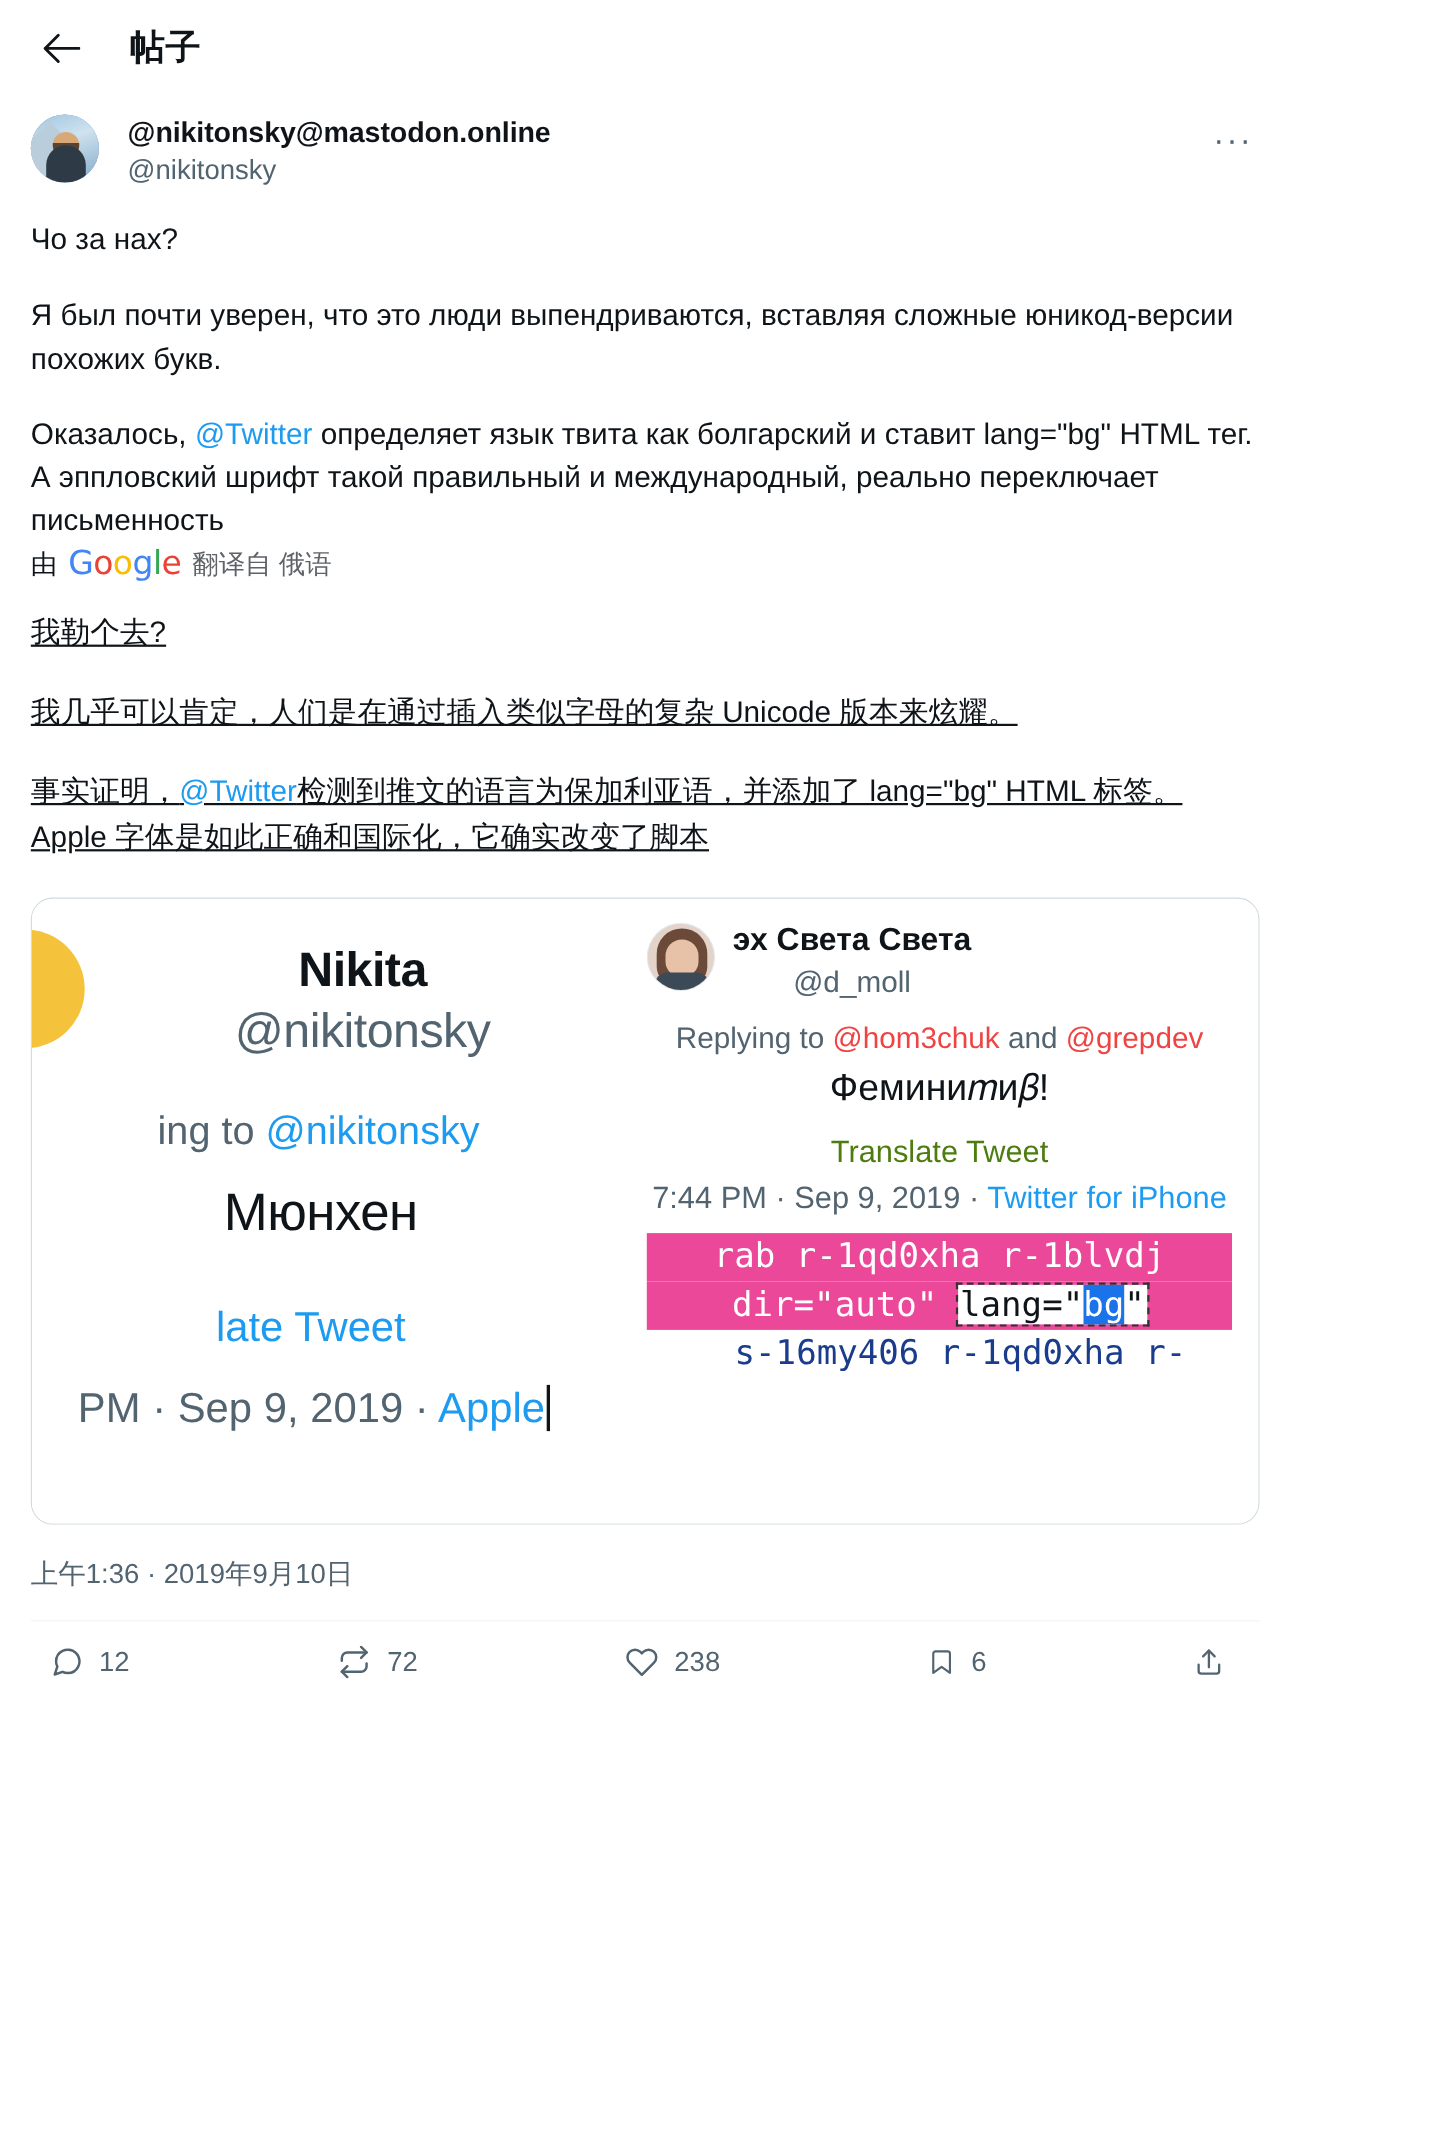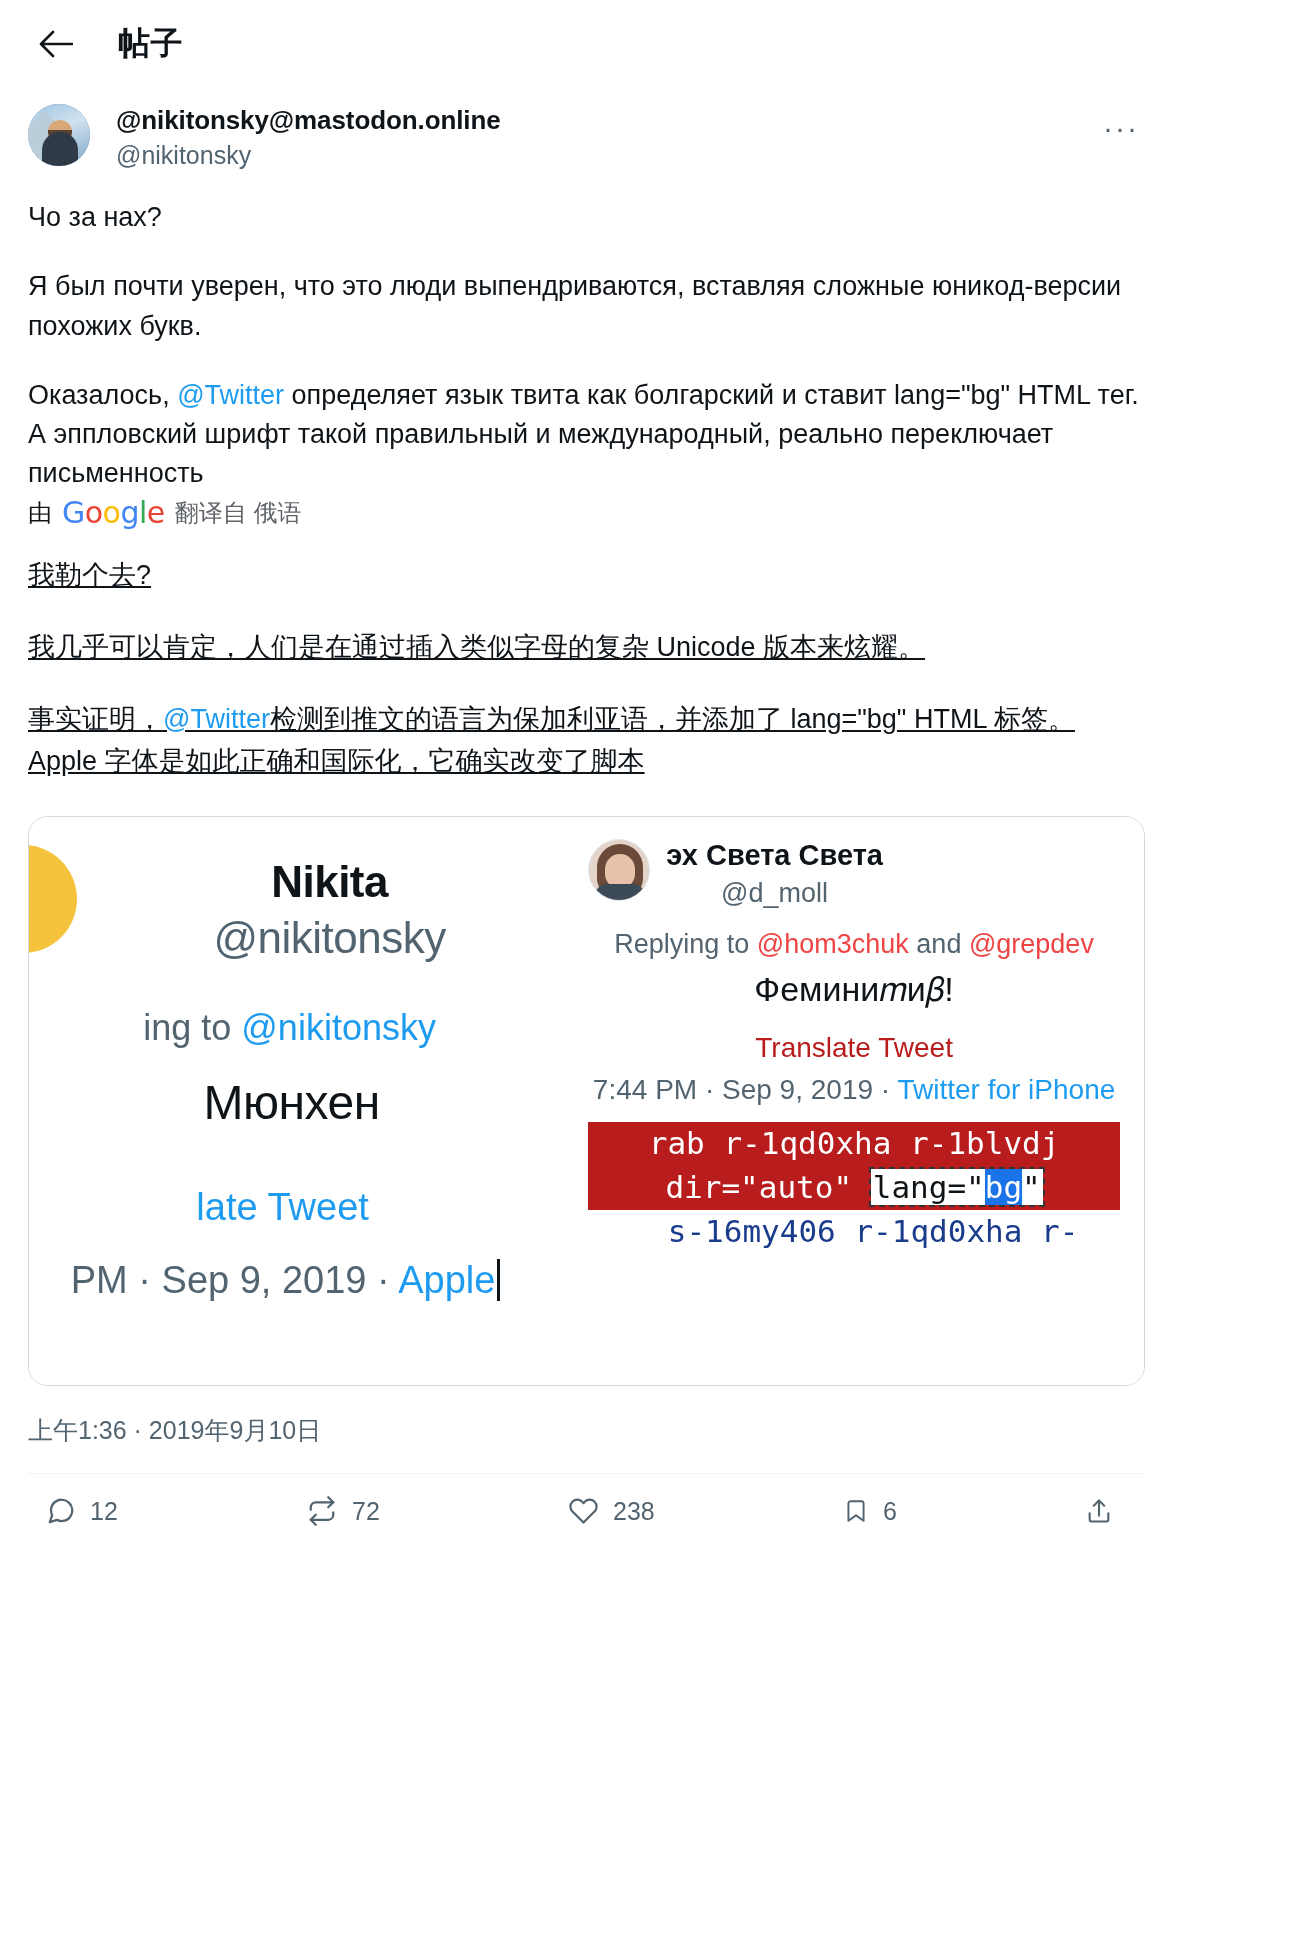--- a/index.html
+++ b/index.html
@@ -299,39 +299,39 @@
     margin-top: 18px;
   }
   .r-replying .lk { color: #ef4444; }
   .r-tweettext {
     font-size: 34px;
     color: #0f1419;
     margin-top: 10px;
   }
   .r-translate {
     font-size: 28px;
-    color: #b91c1c;
+    color: #4d7c0f;
     margin-top: 22px;
   }
   .r-meta {
     font-size: 28px;
     color: #536471;
     margin-top: 10px;
   }
   .r-meta .lk { color: #1d9bf0; }
 
   .code-block {
     margin-top: 16px;
     font-family: "DejaVu Sans Mono", "Liberation Mono", monospace;
     font-size: 31px;
     line-height: 1.35;
     white-space: nowrap;
   }
   .code-line.sel {
-    background: #b91c1c;
+    background: #ec4899;
     color: #ffffff;
     padding: 1px 0;
   }
   .code-line.plain {
     color: #1a3c8c;
     padding: 1px 0;
     margin-left: 38px;
   }
   .lang-box {
     background: #ffffff;

